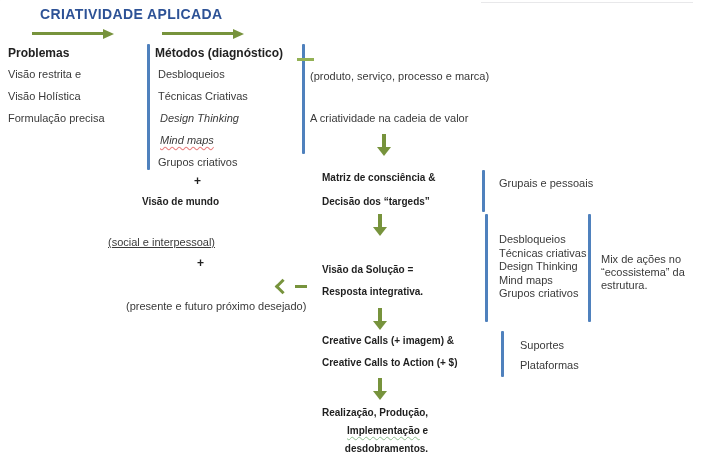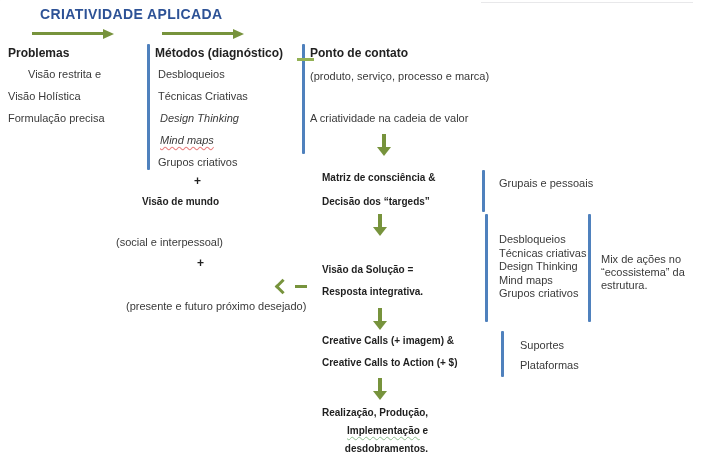--- a/index.html
+++ b/index.html
@@ -52,48 +52,47 @@
   <div class="harrow" style="left:32px;top:28px;">
     <div class="shaft" style="width:71px;"></div>
       <div class="head"></div>
   </div>
   <div class="harrow" style="left:162px;top:28px;">
     <div class="shaft" style="width:71px;"></div>
       <div class="head"></div>
   </div>
 
   <div class="abs h" style="left:8px;top:46px;">Problemas</div>
-  <div class="abs t" style="left:8px;top:68px;margin-left:20px;">Visão restrita e</div>
+  <div class="abs t" style="left:8px;top:68px;">Visão restrita e</div>
   <div class="abs t" style="left:8px;top:90px;">Visão Holística</div>
   <div class="abs t" style="left:8px;top:112px;">Formulação precisa</div>
 
   <div class="vline" style="left:147px;top:44px;height:126px;"></div>
 
   <div class="abs h" style="left:155px;top:46px;">Métodos (diagnóstico)</div>
   <div class="abs t" style="left:158px;top:68px;">Desbloqueios</div>
   <div class="abs t" style="left:158px;top:90px;">Técnicas Criativas</div>
   <div class="abs t it" style="left:160px;top:112px;">Design Thinking</div>
   <div class="abs t it wavy-red" style="left:160px;top:134px;">Mind maps</div>
   <div class="abs t" style="left:158px;top:156px;">Grupos criativos</div>
 
   <div class="vline" style="left:302px;top:44px;height:110px;"></div>
   <div class="tick" style="left:297px;top:58px;width:17px;"></div>
 
-  <div class="abs h" style="left:310px;top:46px;">Ponto de contato</div>
   <div class="abs t" style="left:310px;top:70px;">(produto, serviço, processo e marca)</div>
   <div class="abs t" style="left:310px;top:112px;">A criatividade na cadeia de valor</div>
 
   <div class="darrow" style="left:377px;top:134px;">
     <div class="shaft"></div>
       <div class="head"></div>
   </div>
 
   <div class="abs h" style="left:194px;top:174px;">+</div>
   <div class="abs b" style="left:142px;top:196px;">Visão de mundo</div>
-  <div class="abs t" style="left:116px;top:236px;">(social e interpessoal)</div>
+  <div class="abs t" style="left:108px;top:236px;text-decoration:underline;">(social e interpessoal)</div>
   <div class="abs h" style="left:197px;top:256px;">+</div>
   <div class="larrow" style="left:277px;top:281px;">
     <div class="chev"></div>
       <div class="dash"></div>
   </div>
   <div class="abs t" style="left:126px;top:300px;">(presente e futuro próximo desejado)</div>
 
   <div class="abs b" style="left:322px;top:172px;">Matriz de consciência &amp;</div>
   <div class="abs b" style="left:322px;top:196px;">Decisão dos “targeds”</div>
   <div class="vline" style="left:482px;top:170px;height:42px;"></div>

